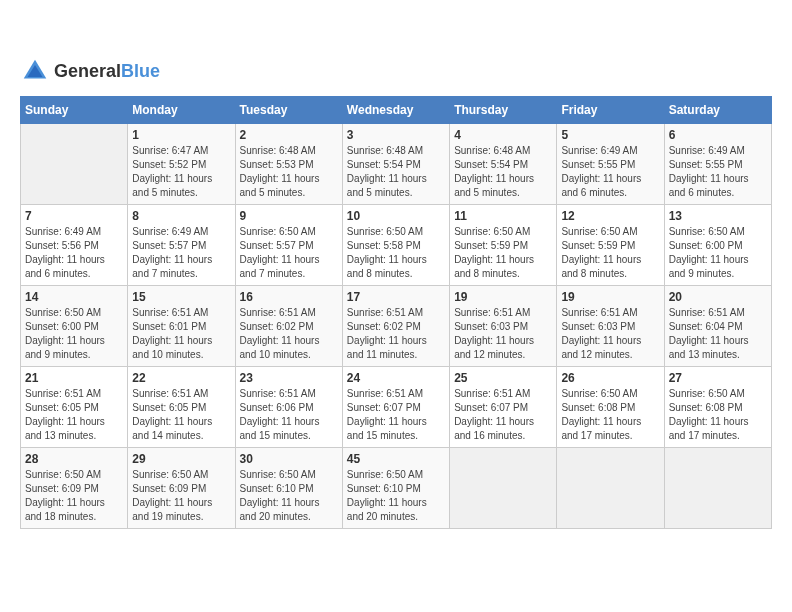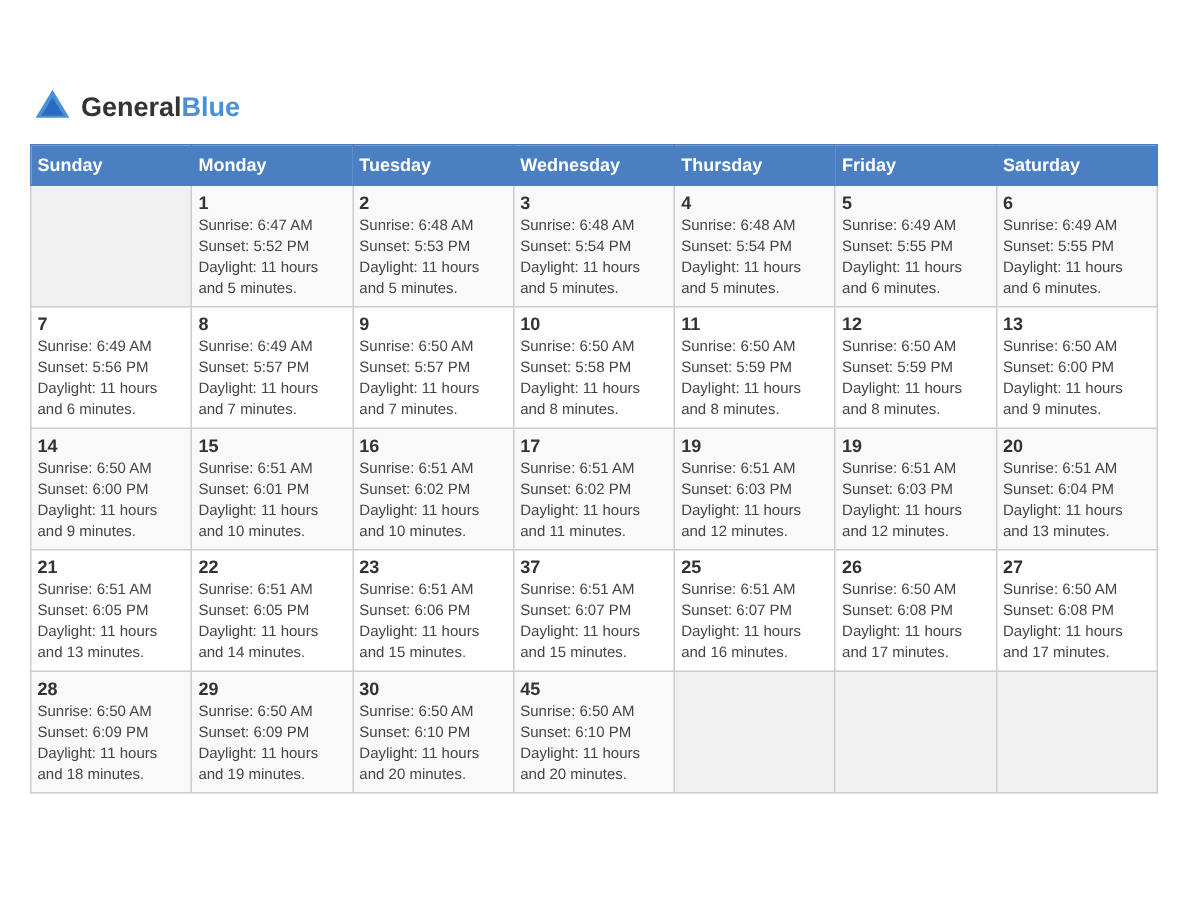--- a/index.html
+++ b/index.html
@@ -285,21 +285,21 @@
 and 14 minutes.</div>
         </td>
         <td>
           <span class="day-number">23</span>
           <div class="day-info" style="white-space: pre-line;">Sunrise: 6:51 AM
 Sunset: 6:06 PM
 Daylight: 11 hours
 and 15 minutes.</div>
         </td>
         <td>
-          <span class="day-number">37</span>
+          <span class="day-number">24</span>
           <div class="day-info" style="white-space: pre-line;">Sunrise: 6:51 AM
 Sunset: 6:07 PM
 Daylight: 11 hours
 and 15 minutes.</div>
         </td>
         <td>
           <span class="day-number">25</span>
           <div class="day-info" style="white-space: pre-line;">Sunrise: 6:51 AM
 Sunset: 6:07 PM
 Daylight: 11 hours

